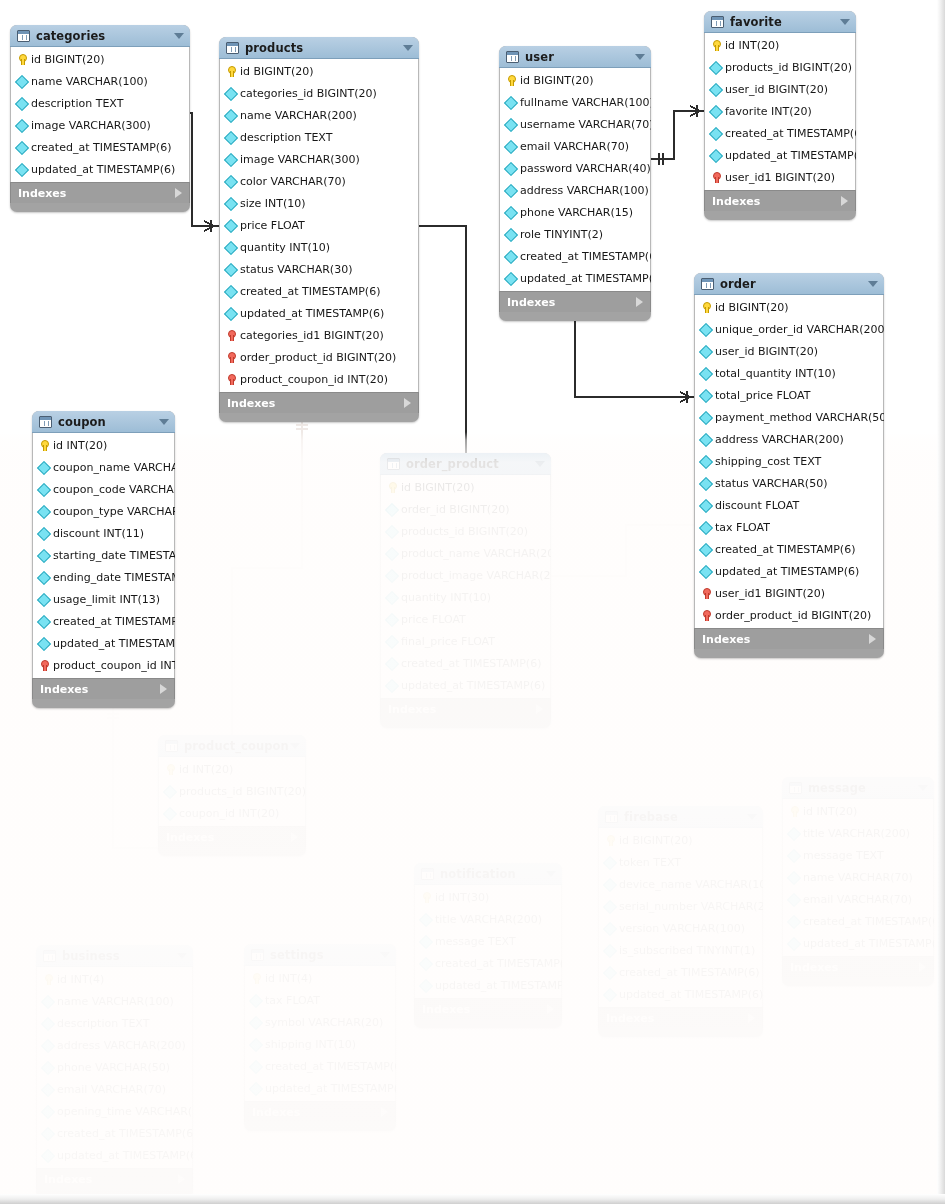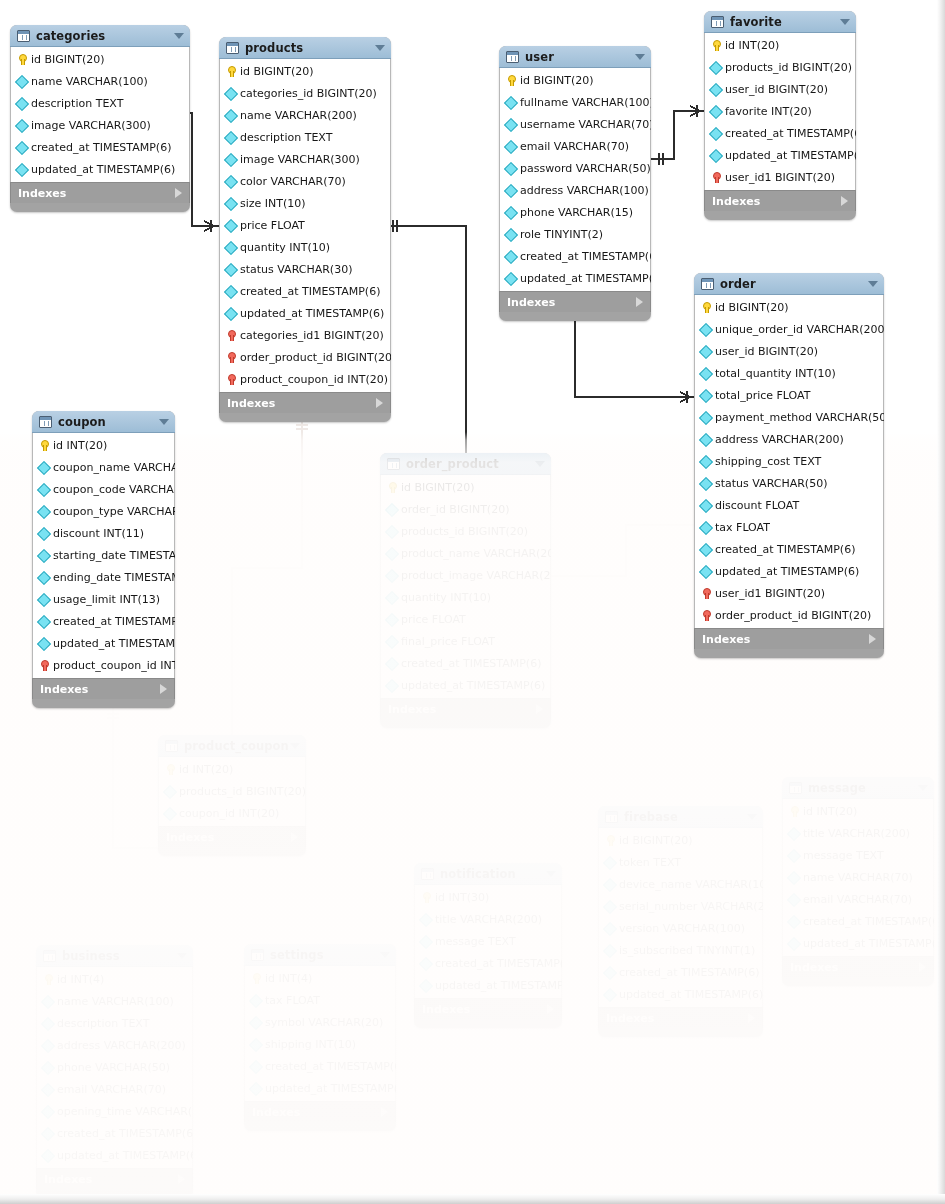--- a/index.html
+++ b/index.html
@@ -259,21 +259,21 @@
           <div class="col">
             <span class="cicon diamond"></span>
             <span>updated_at TIMESTAMP(6)</span>
           </div>
         </div>
         <div class="idx">
           <span class="ilabel">Indexes</span>
           <span class="iarrow"></span>
         </div>
       </div>
-      <div class="tbl" style="left: 219px; top: 37px; width: 172px;">
+      <div class="tbl" style="left: 219px; top: 37px; width: 200px;">
         <div class="hdr">
           <span class="tbl-icon"></span>
           <span class="tname">products</span>
           <span class="caret"></span>
         </div>
         <div class="cols">
           <div class="col">
             <span class="cicon pk"></span>
             <span>id BIGINT(20)</span>
           </div>
@@ -357,21 +357,21 @@
           <div class="col">
             <span class="cicon diamond"></span>
             <span>username VARCHAR(70)</span>
           </div>
           <div class="col">
             <span class="cicon diamond"></span>
             <span>email VARCHAR(70)</span>
           </div>
           <div class="col">
             <span class="cicon diamond"></span>
-            <span>password VARCHAR(50)</span>
+            <span>password VARCHAR(40)</span>
           </div>
           <div class="col">
             <span class="cicon diamond"></span>
             <span>address VARCHAR(100)</span>
           </div>
           <div class="col">
             <span class="cicon diamond"></span>
             <span>phone VARCHAR(15)</span>
           </div>
           <div class="col">

